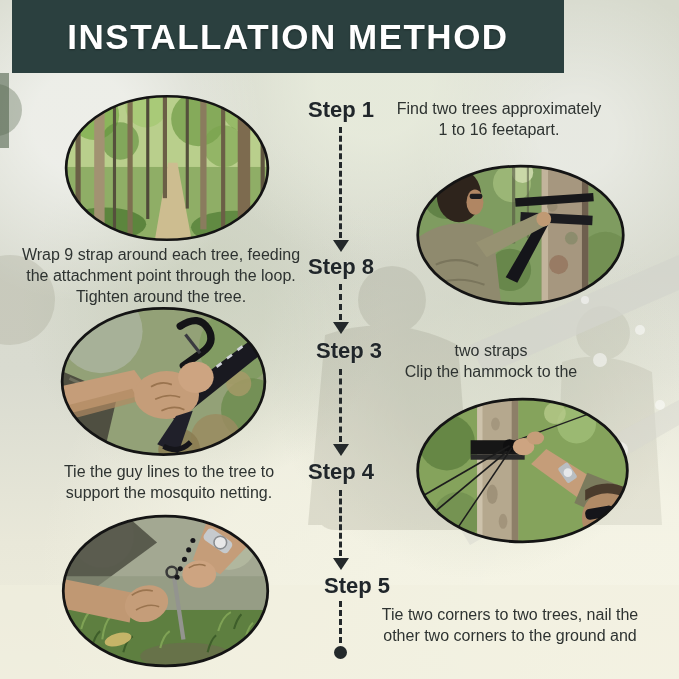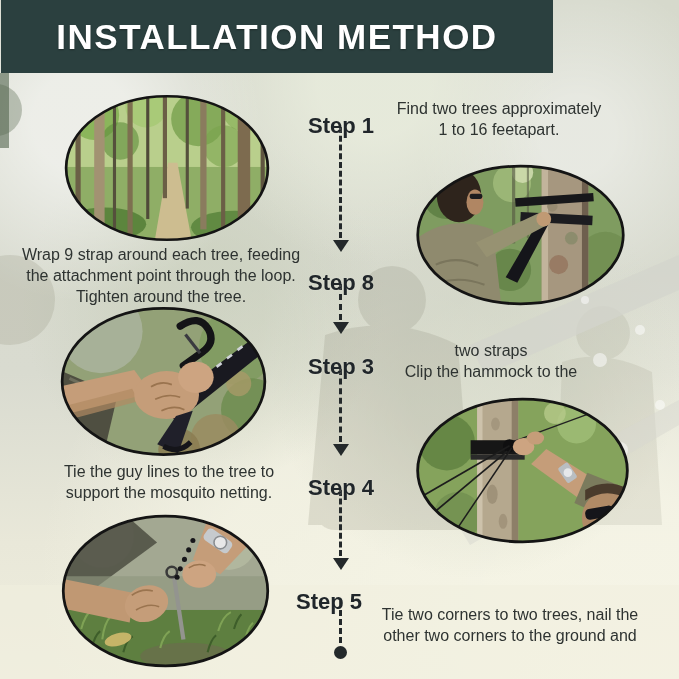--- a/index.html
+++ b/index.html
@@ -16,32 +16,31 @@
       radial-gradient(circle at 55% 12%, rgba(236,240,224,.7) 0 8%, transparent 26%),
       radial-gradient(circle at 85% 20%, rgba(255,255,255,.4) 0 5%, transparent 20%),
       radial-gradient(circle at 30% 45%, rgba(197,204,183,.5) 0 10%, transparent 30%),
       radial-gradient(circle at 70% 55%, rgba(210,214,198,.6) 0 12%, transparent 34%),
       radial-gradient(circle at 50% 85%, rgba(244,243,228,.8) 0 18%, transparent 45%),
       radial-gradient(circle at 90% 90%, rgba(247,246,232,.8) 0 14%, transparent 40%),
       linear-gradient(#d6d9cc 0%, #d9dbd0 55%, #e9e8d9 80%, #efeede 100%);
   }
   .bg-sil{position:absolute;inset:0;pointer-events:none;}
   .header{
-    position:absolute;left:1px;top:0;width:552px;height:73px;
+    position:absolute;left:12px;top:0;width:552px;height:73px;
     background:#2b403f;display:flex;align-items:center;justify-content:center;
   }
   .title{
     color:#ffffff;font-size:35px;font-weight:bold;letter-spacing:1.5px;
     text-shadow:0 1px 2px rgba(0,0,0,.35);
   }
   .step-label{
     position:absolute;width:90px;text-align:center;
     font-size:22px;font-weight:bold;color:#20262a;
     text-shadow:0 0 2px rgba(235,235,225,.6);
-    margin-top:16px;
   }
   .dash-seg{
     position:absolute;width:0;border-left:3px dashed #24292b;left:339px;
   }
   .arrow-down{
     position:absolute;left:333px;width:0;height:0;
     border-left:8px solid transparent;border-right:8px solid transparent;
     border-top:12px solid #24292b;
   }
   .end-dot{
@@ -97,23 +96,23 @@
   <div class="arrow-down" style="top:322px;"></div>
   <div class="dash-seg" style="top:369px;height:73px;"></div>
   <div class="arrow-down" style="top:444px;"></div>
   <div class="dash-seg" style="top:490px;height:66px;"></div>
   <div class="arrow-down" style="top:558px;"></div>
   <div class="dash-seg" style="top:601px;height:42px;"></div>
   <div class="end-dot" style="top:646px;"></div>
 
   <div class="step-label" style="left:296px;top:97px;">Step 1</div>
   <div class="step-label" style="left:296px;top:254px;">Step 8</div>
-  <div class="step-label" style="left:296px;top:338px;">Step 3</div>
+  <div class="step-label" style="left:304px;top:338px;">Step 3</div>
   <div class="step-label" style="left:296px;top:459px;">Step 4</div>
-  <div class="step-label" style="left:284px;top:573px;">Step 5</div>
+  <div class="step-label" style="left:312px;top:573px;">Step 5</div>
 
   <div class="caption" style="left:376px;top:98px;width:246px;">
     <div>Find two trees approximately</div>
     <div>1 to 16 feetapart.</div>
   </div>
   <div class="caption" style="left:12px;top:244px;width:298px;">
     <div>Wrap 9 strap around each tree, feeding</div>
     <div>the attachment point through the loop.</div>
     <div>Tighten around the tree.</div>
   </div>

